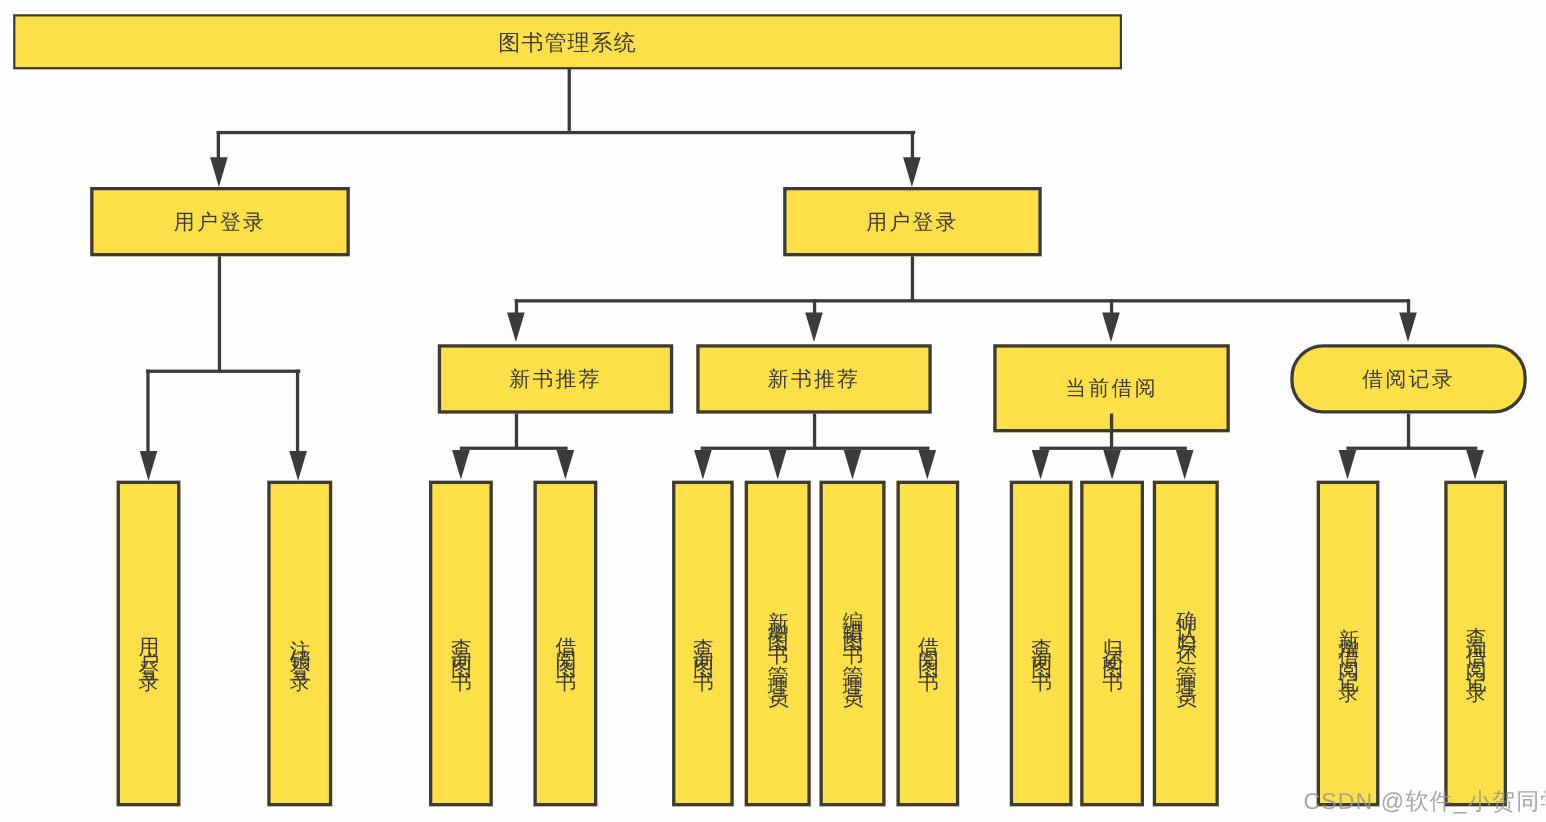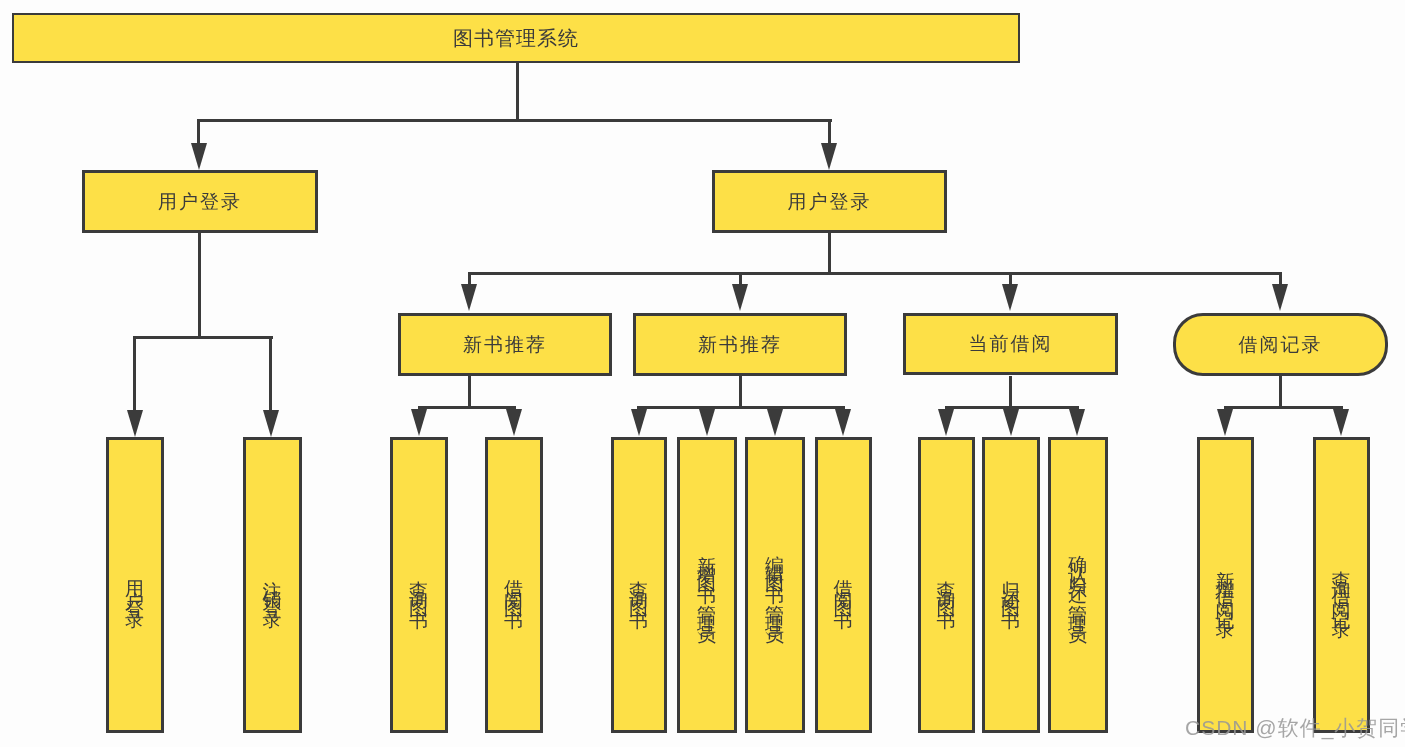--- a/index.html
+++ b/index.html
@@ -67,21 +67,21 @@
 
 <div class="canvas">
 
   <div class="box hbox root" style="left:12px; top:13px; width:1008px; height:50px;">图书管理系统</div>
 
   <div class="box hbox" style="left:82px; top:170px; width:236px; height:63px;">用户登录</div>
   <div class="box hbox" style="left:712px; top:170px; width:235px; height:63px;">用户登录</div>
 
   <div class="box hbox" style="left:363px; top:313px; width:214px; height:63px;margin-left:35px;">新书推荐</div>
   <div class="box hbox" style="left:633px; top:313px; width:214px; height:63px;">新书推荐</div>
-  <div class="box hbox" style="left:903px; top:313px; width:215px; height:62px;text-align:center;">当前借阅</div>
+  <div class="box hbox" style="left:903px; top:313px; width:215px; height:80px;text-align:center;">当前借阅</div>
   <div class="box hbox" style="left:1173px; top:313px; width:215px; height:63px;border-radius:30px;">借阅记录</div>
 
   <div class="box vbox" style="left:106px; top:437px; width:58px; height:296px;">
     <span class="vtext">用户登录</span>
   </div>
   <div class="box vbox" style="left:243px; top:437px; width:59px; height:296px;">
     <span class="vtext">注销登录</span>
   </div>
 
   <div class="box vbox" style="left:390px; top:437px; width:58px; height:296px;">

